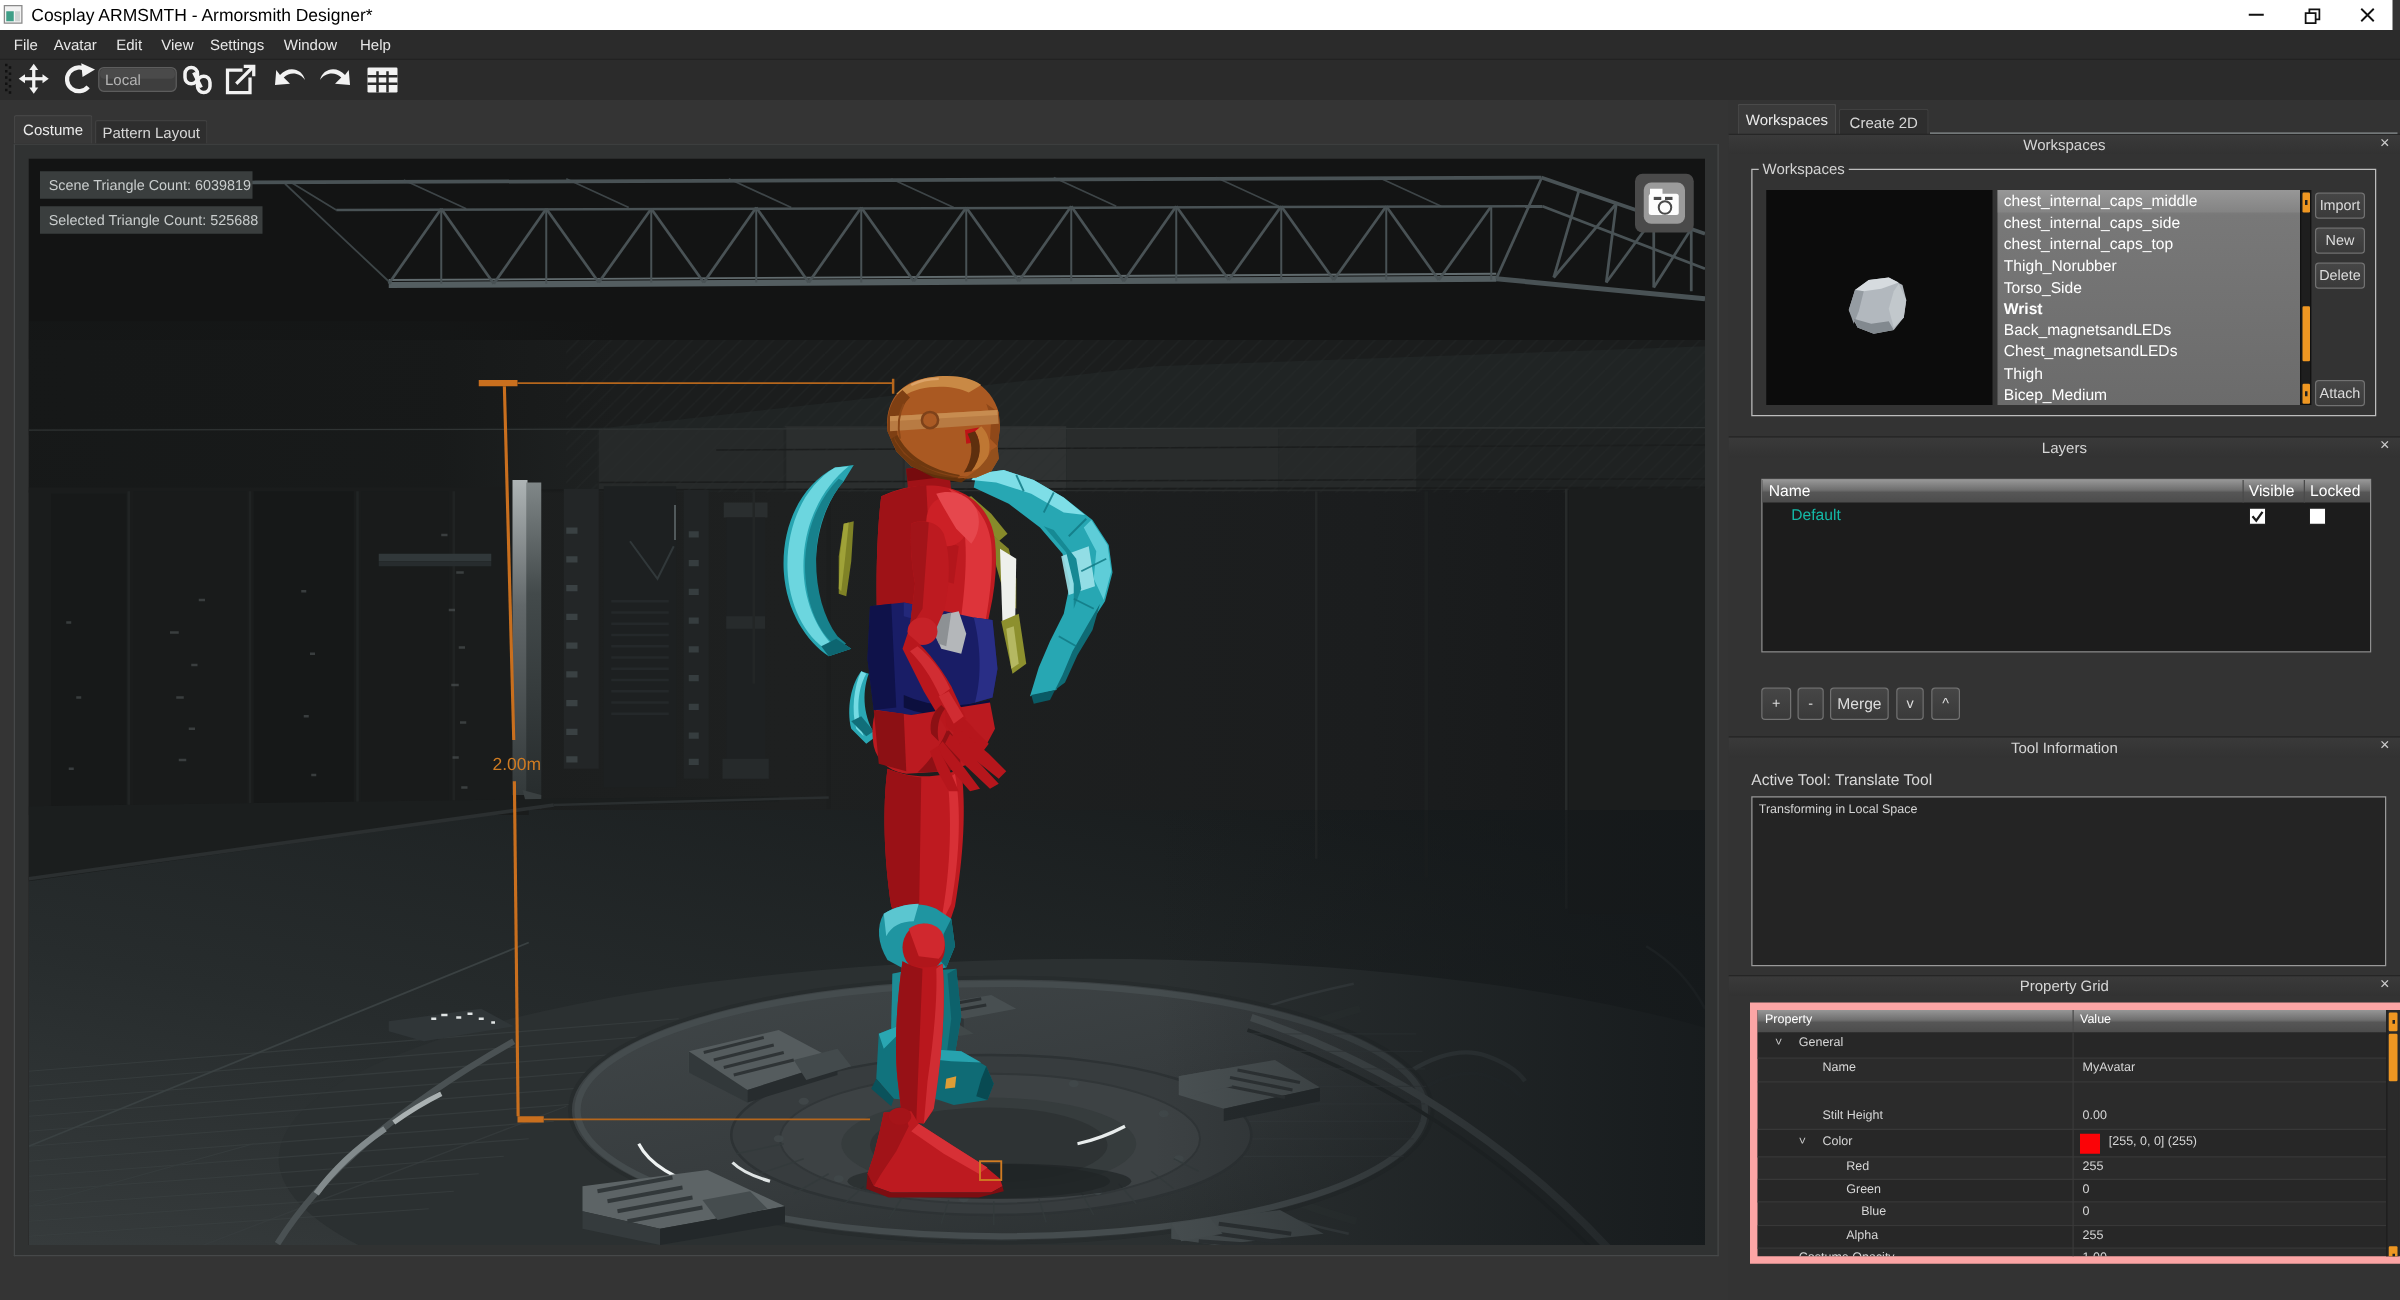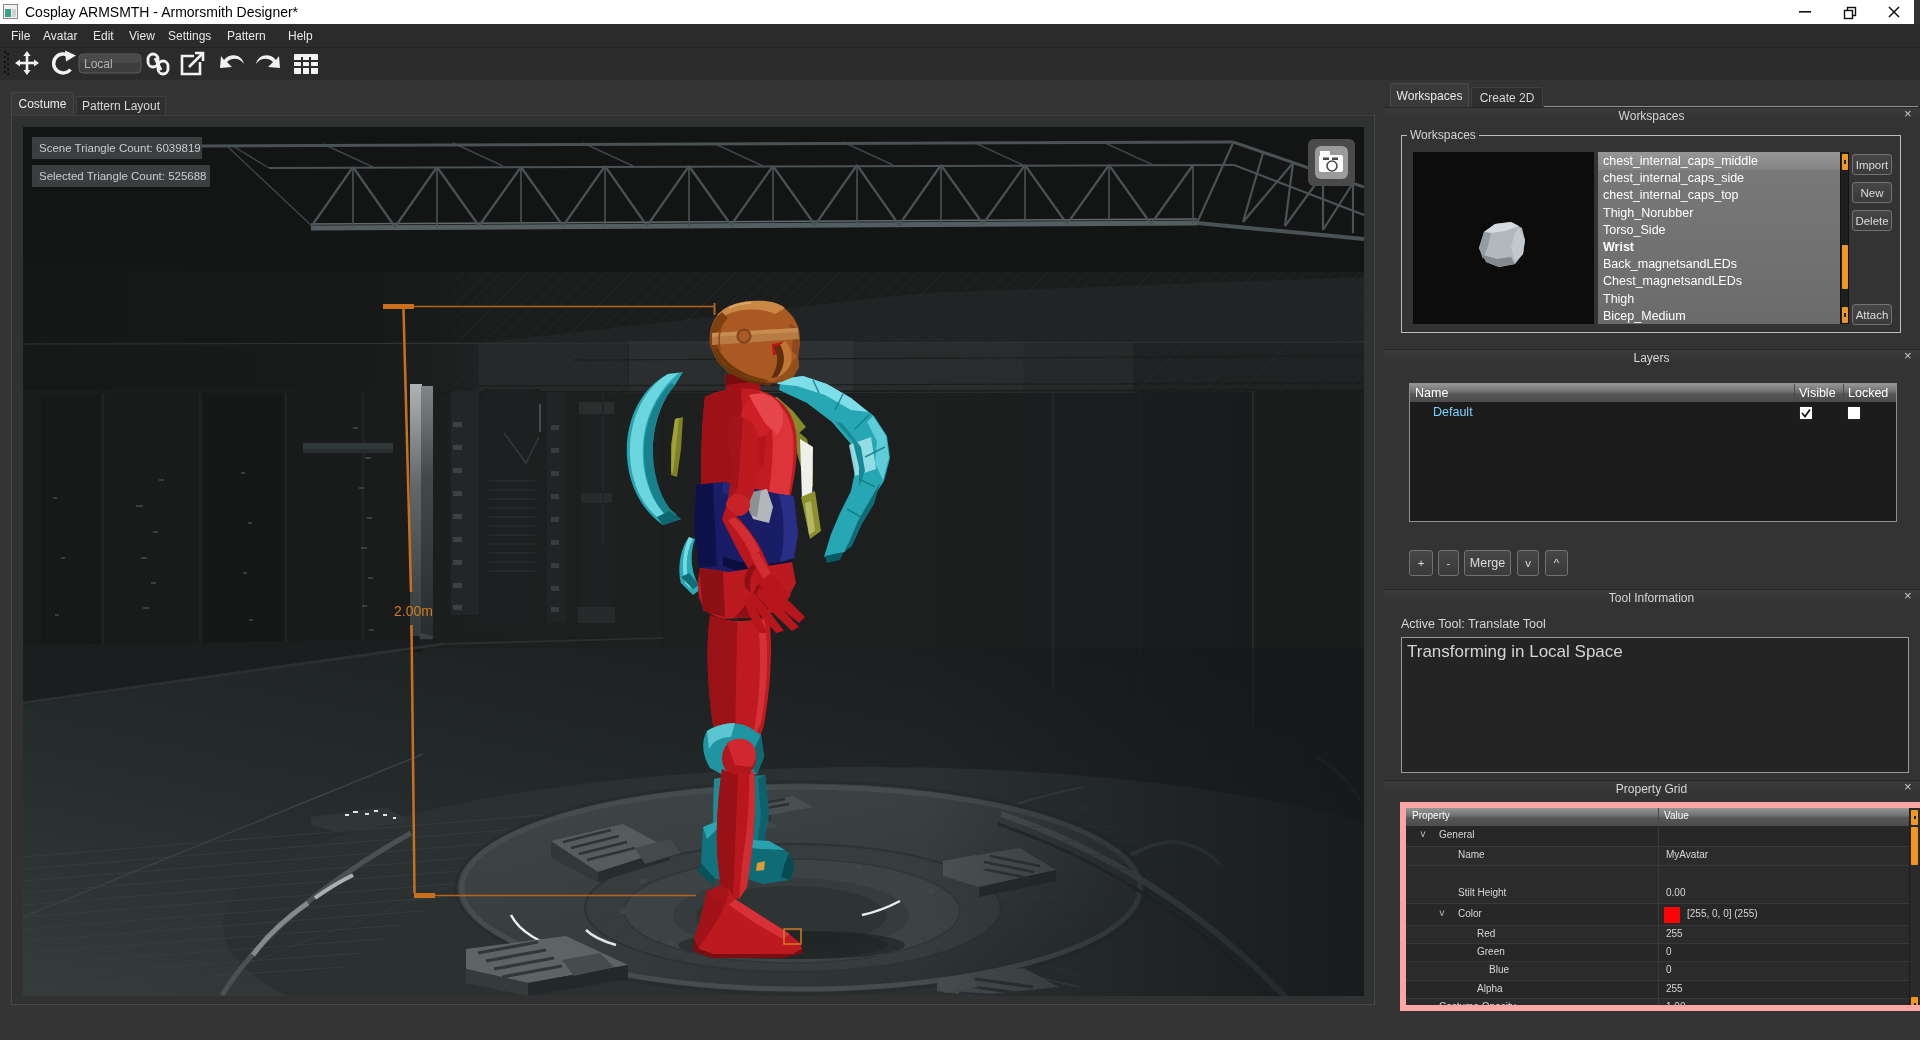--- a/index.html
+++ b/index.html
@@ -50,21 +50,21 @@
       <path d="M100 7 L110 17 M110 7 L100 17" stroke="#111" stroke-width="1.5"></path>
     </svg>
   </div>
 
   <div id="menubar">
     <span style="left:11px">File</span>
     <span style="left:43px">Avatar</span>
     <span style="left:93px">Edit</span>
     <span style="left:129px">View</span>
     <span style="left:168px">Settings</span>
-    <span style="left:227px">Pattern</span>
+    <span style="left:227px">Window</span>
     <span style="left:288px">Help</span>
   </div>
 
   <div id="toolbar">
     <svg class="abs" style="left:0;top:0" width="340" height="32" viewBox="0 0 340 32">
       <g fill="#2b2b2b">
         <rect width="340" height="32"></rect>
       </g>
       <g fill="#111">
         <rect x="4" y="3" width="2" height="2"></rect>
@@ -753,40 +753,40 @@
     <div class="dock-title" style="top:269px; height:17px; line-height:17px; border-top:1px solid #252525;">Layers</div>
     <div class="dock-x" style="left:521px; top:271px;">×</div>
     <div class="abs" style="left:26px; top:303px; width:488px; height:139px; border:1px solid #8f8f8f; background:#1c1c1c;">
       <div class="abs hdrgrad" style="left:0; top:0; width:486px; height:18px; color:#fff; font-size:12.5px;">
         <span class="abs" style="left:5px; top:2px;">Name</span>
         <span class="abs" style="left:389px; top:2px;">Visible</span>
         <span class="abs" style="left:438px; top:2px;">Locked</span>
         <div class="abs" style="left:384px; top:0; width:1px; height:18px; background:#4a4a4a;"></div>
         <div class="abs" style="left:433px; top:0; width:1px; height:18px; background:#4a4a4a;"></div>
       </div>
-      <span class="abs" style="left:23px; top:21px; color:#7dd3fc; font-size:12.5px;">Default</span>
+      <span class="abs" style="left:23px; top:21px; color:#14b8a6; font-size:12.5px;">Default</span>
       <svg class="abs" style="left:389px; top:22px;" width="14" height="14">
         <rect x="0.5" y="0.5" width="13" height="13" fill="#fff" stroke="#222"></rect>
         <path d="M3 7 L6 10.5 L11 3.5" stroke="#1a1a1a" stroke-width="1.8" fill="none"></path>
       </svg>
       <svg class="abs" style="left:437px; top:22px;" width="14" height="14">
         <rect x="0.5" y="0.5" width="13" height="13" fill="#fff" stroke="#222"></rect>
       </svg>
     </div>
     <div class="btn" style="left:26px; top:470px; width:24px; height:26px; line-height:25px;">+</div>
     <div class="btn" style="left:55px; top:470px; width:21px; height:26px; line-height:25px;">-</div>
     <div class="btn" style="left:81px; top:470px; width:47px; height:26px; line-height:25px; font-size:12.5px;">Merge</div>
     <div class="btn" style="left:134px; top:470px; width:22px; height:26px; line-height:25px;">v</div>
     <div class="btn" style="left:162px; top:470px; width:23px; height:26px; line-height:25px;">^</div>
 
     <div class="dock-title" style="top:509px; height:17px; line-height:17px; border-top:1px solid #252525;">Tool Information</div>
     <div class="dock-x" style="left:521px; top:511px;">×</div>
     <div class="abs" style="left:18px; top:537px; color:#d8d8d8; font-size:12.5px;">Active Tool: Translate Tool</div>
     <div class="abs" style="left:18px; top:557px; width:508px; height:136px; border:1px solid #9a9a9a; background:#242424;">
-      <div class="abs" style="left:5px; top:4px; color:#d4d4d4; font-size:17px;text-align:center;">Transforming in Local Space</div>
+      <div class="abs" style="left:5px; top:4px; color:#d4d4d4; font-size:10px;text-align:center;">Transforming in Local Space</div>
     </div>
 
     <div class="dock-title" style="top:700px; height:17px; line-height:17px; border-top:1px solid #252525;">Property Grid</div>
     <div class="dock-x" style="left:521px; top:702px;">×</div>
     <div class="abs" style="left:17px; top:722px; width:593px; height:209px; border:6px solid #fca5a5; background:#2b2b2b; font-size:10px; color:#d6d6d6; overflow:hidden;">
       <div class="abs hdrgrad" style="left:0; top:0; width:511px; height:18px; color:#fff;">
         <span class="abs" style="left:6px; top:2px;">Property</span>
         <span class="abs" style="left:258px; top:2px;">Value</span>
         <div class="abs" style="left:252px; top:0; width:1px; height:18px; background:#4a4a4a;"></div>
       </div>

